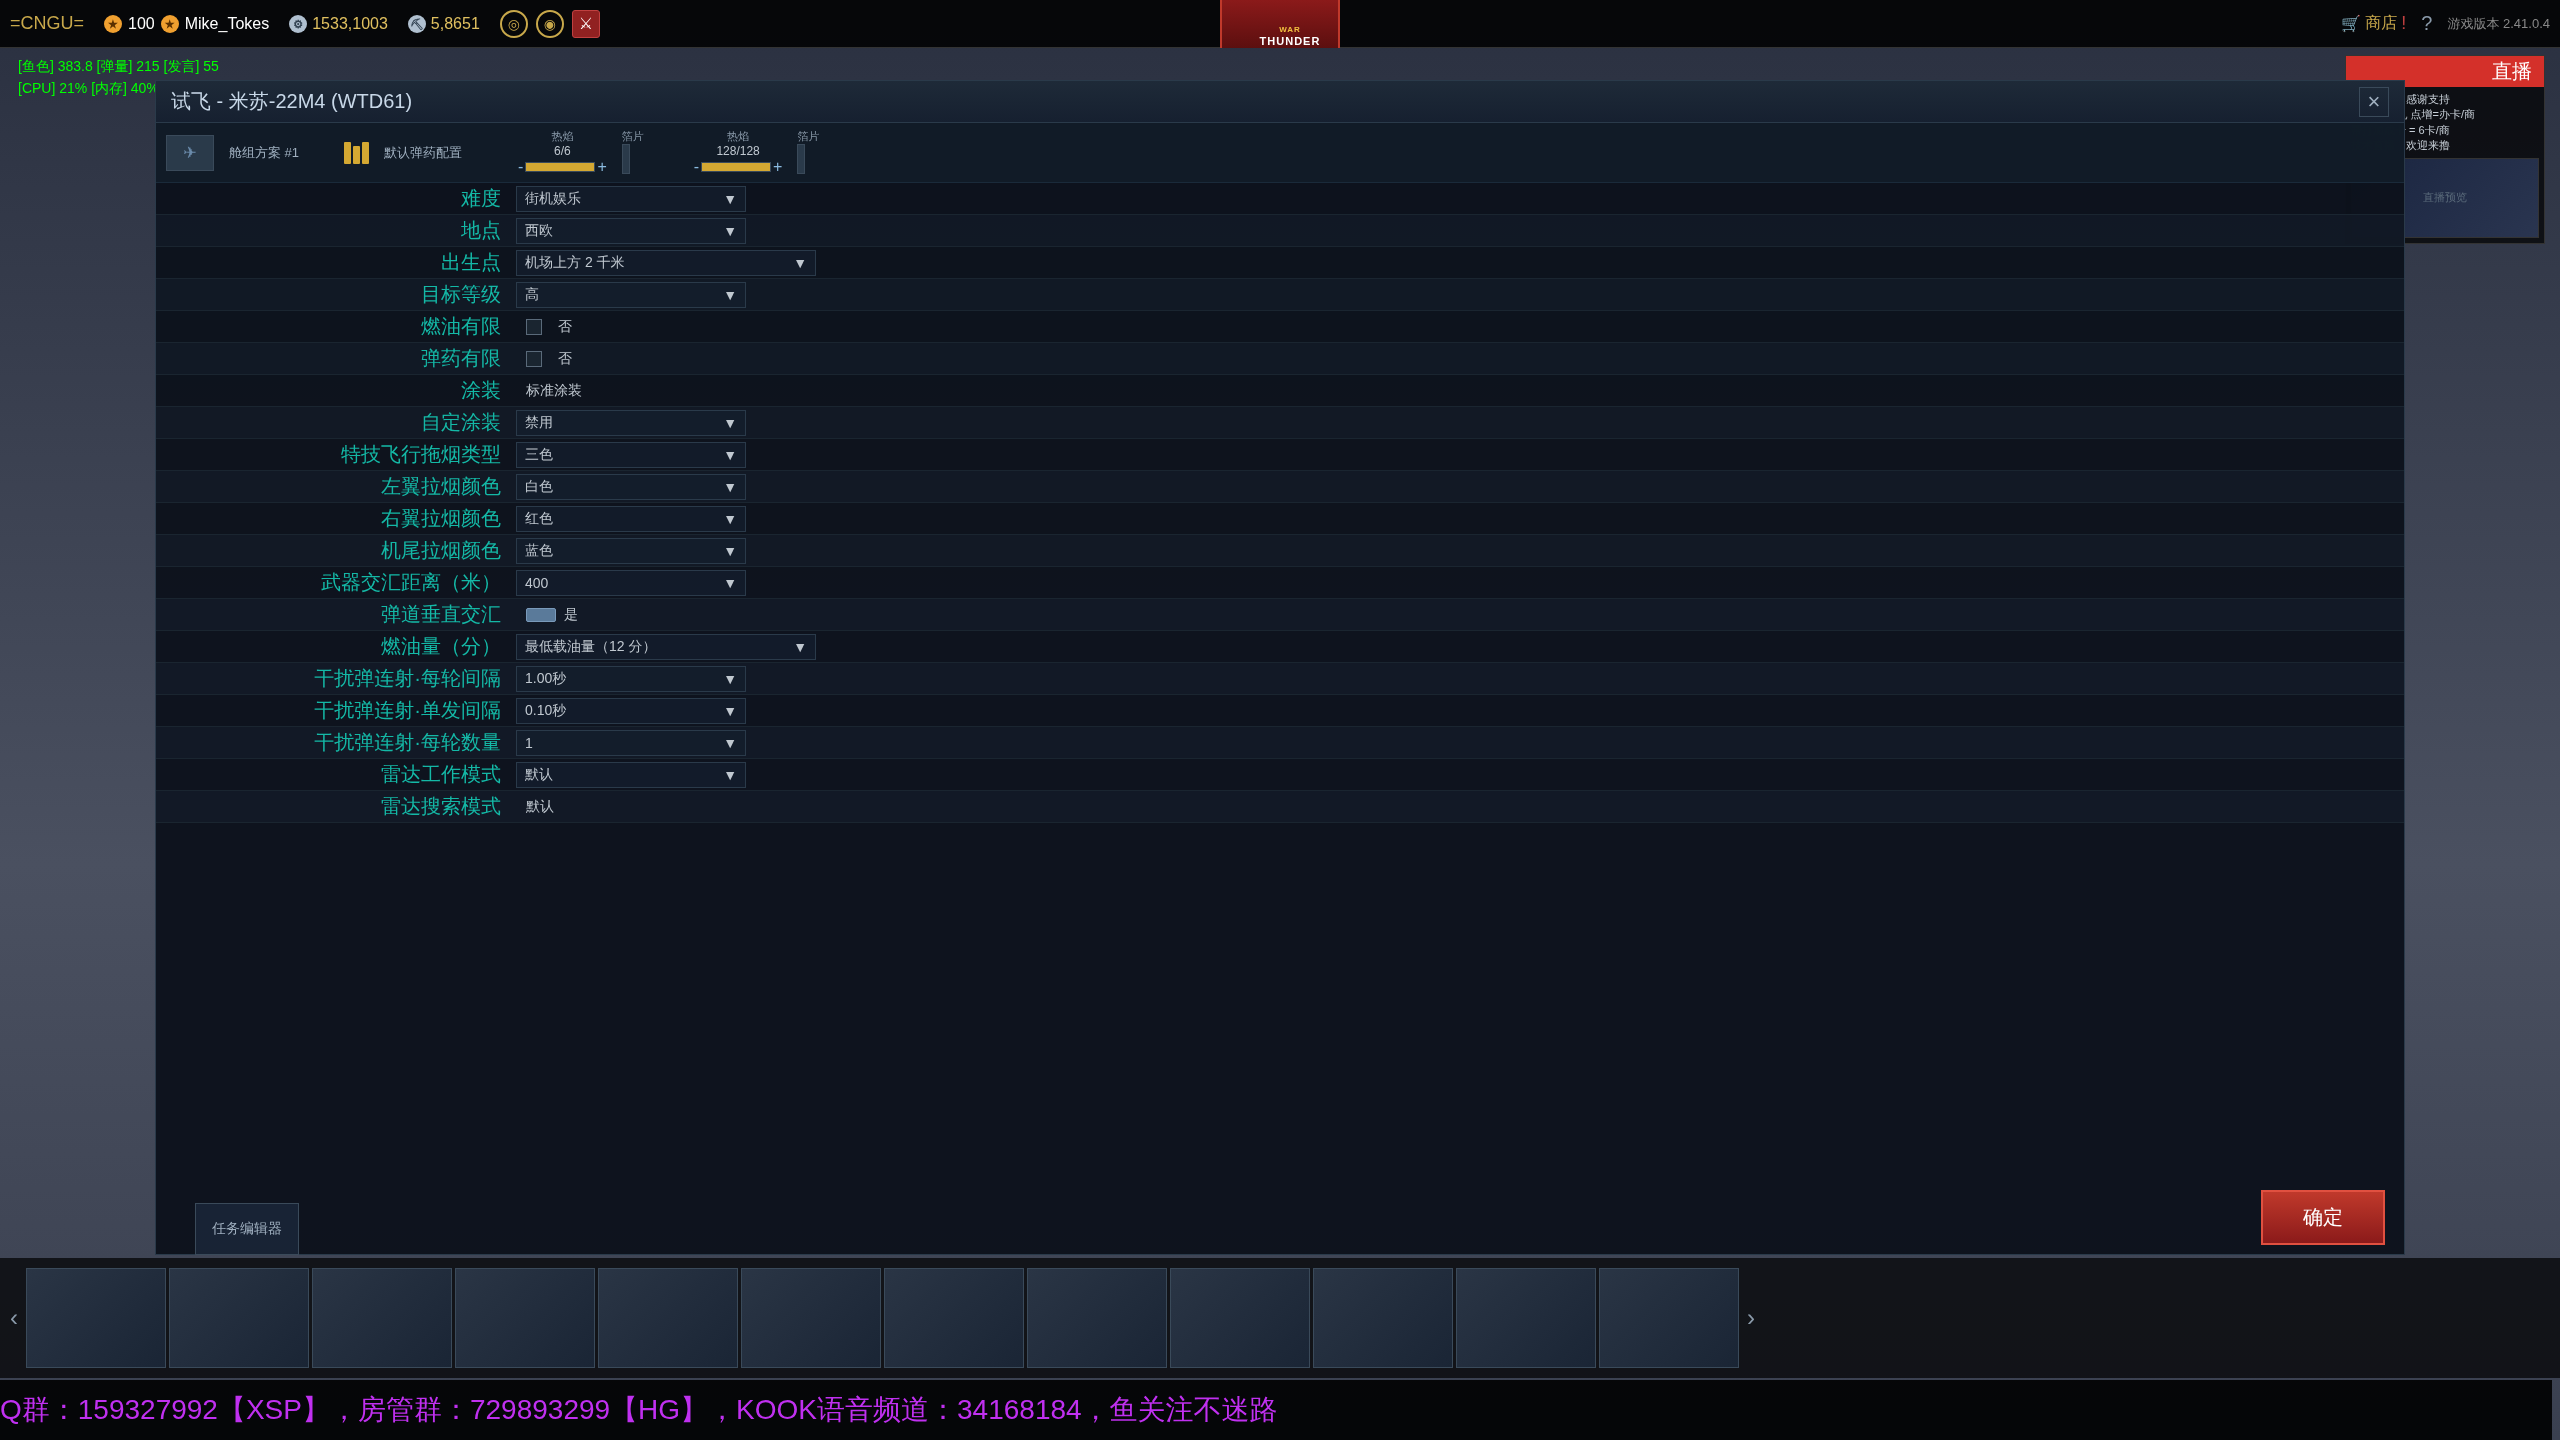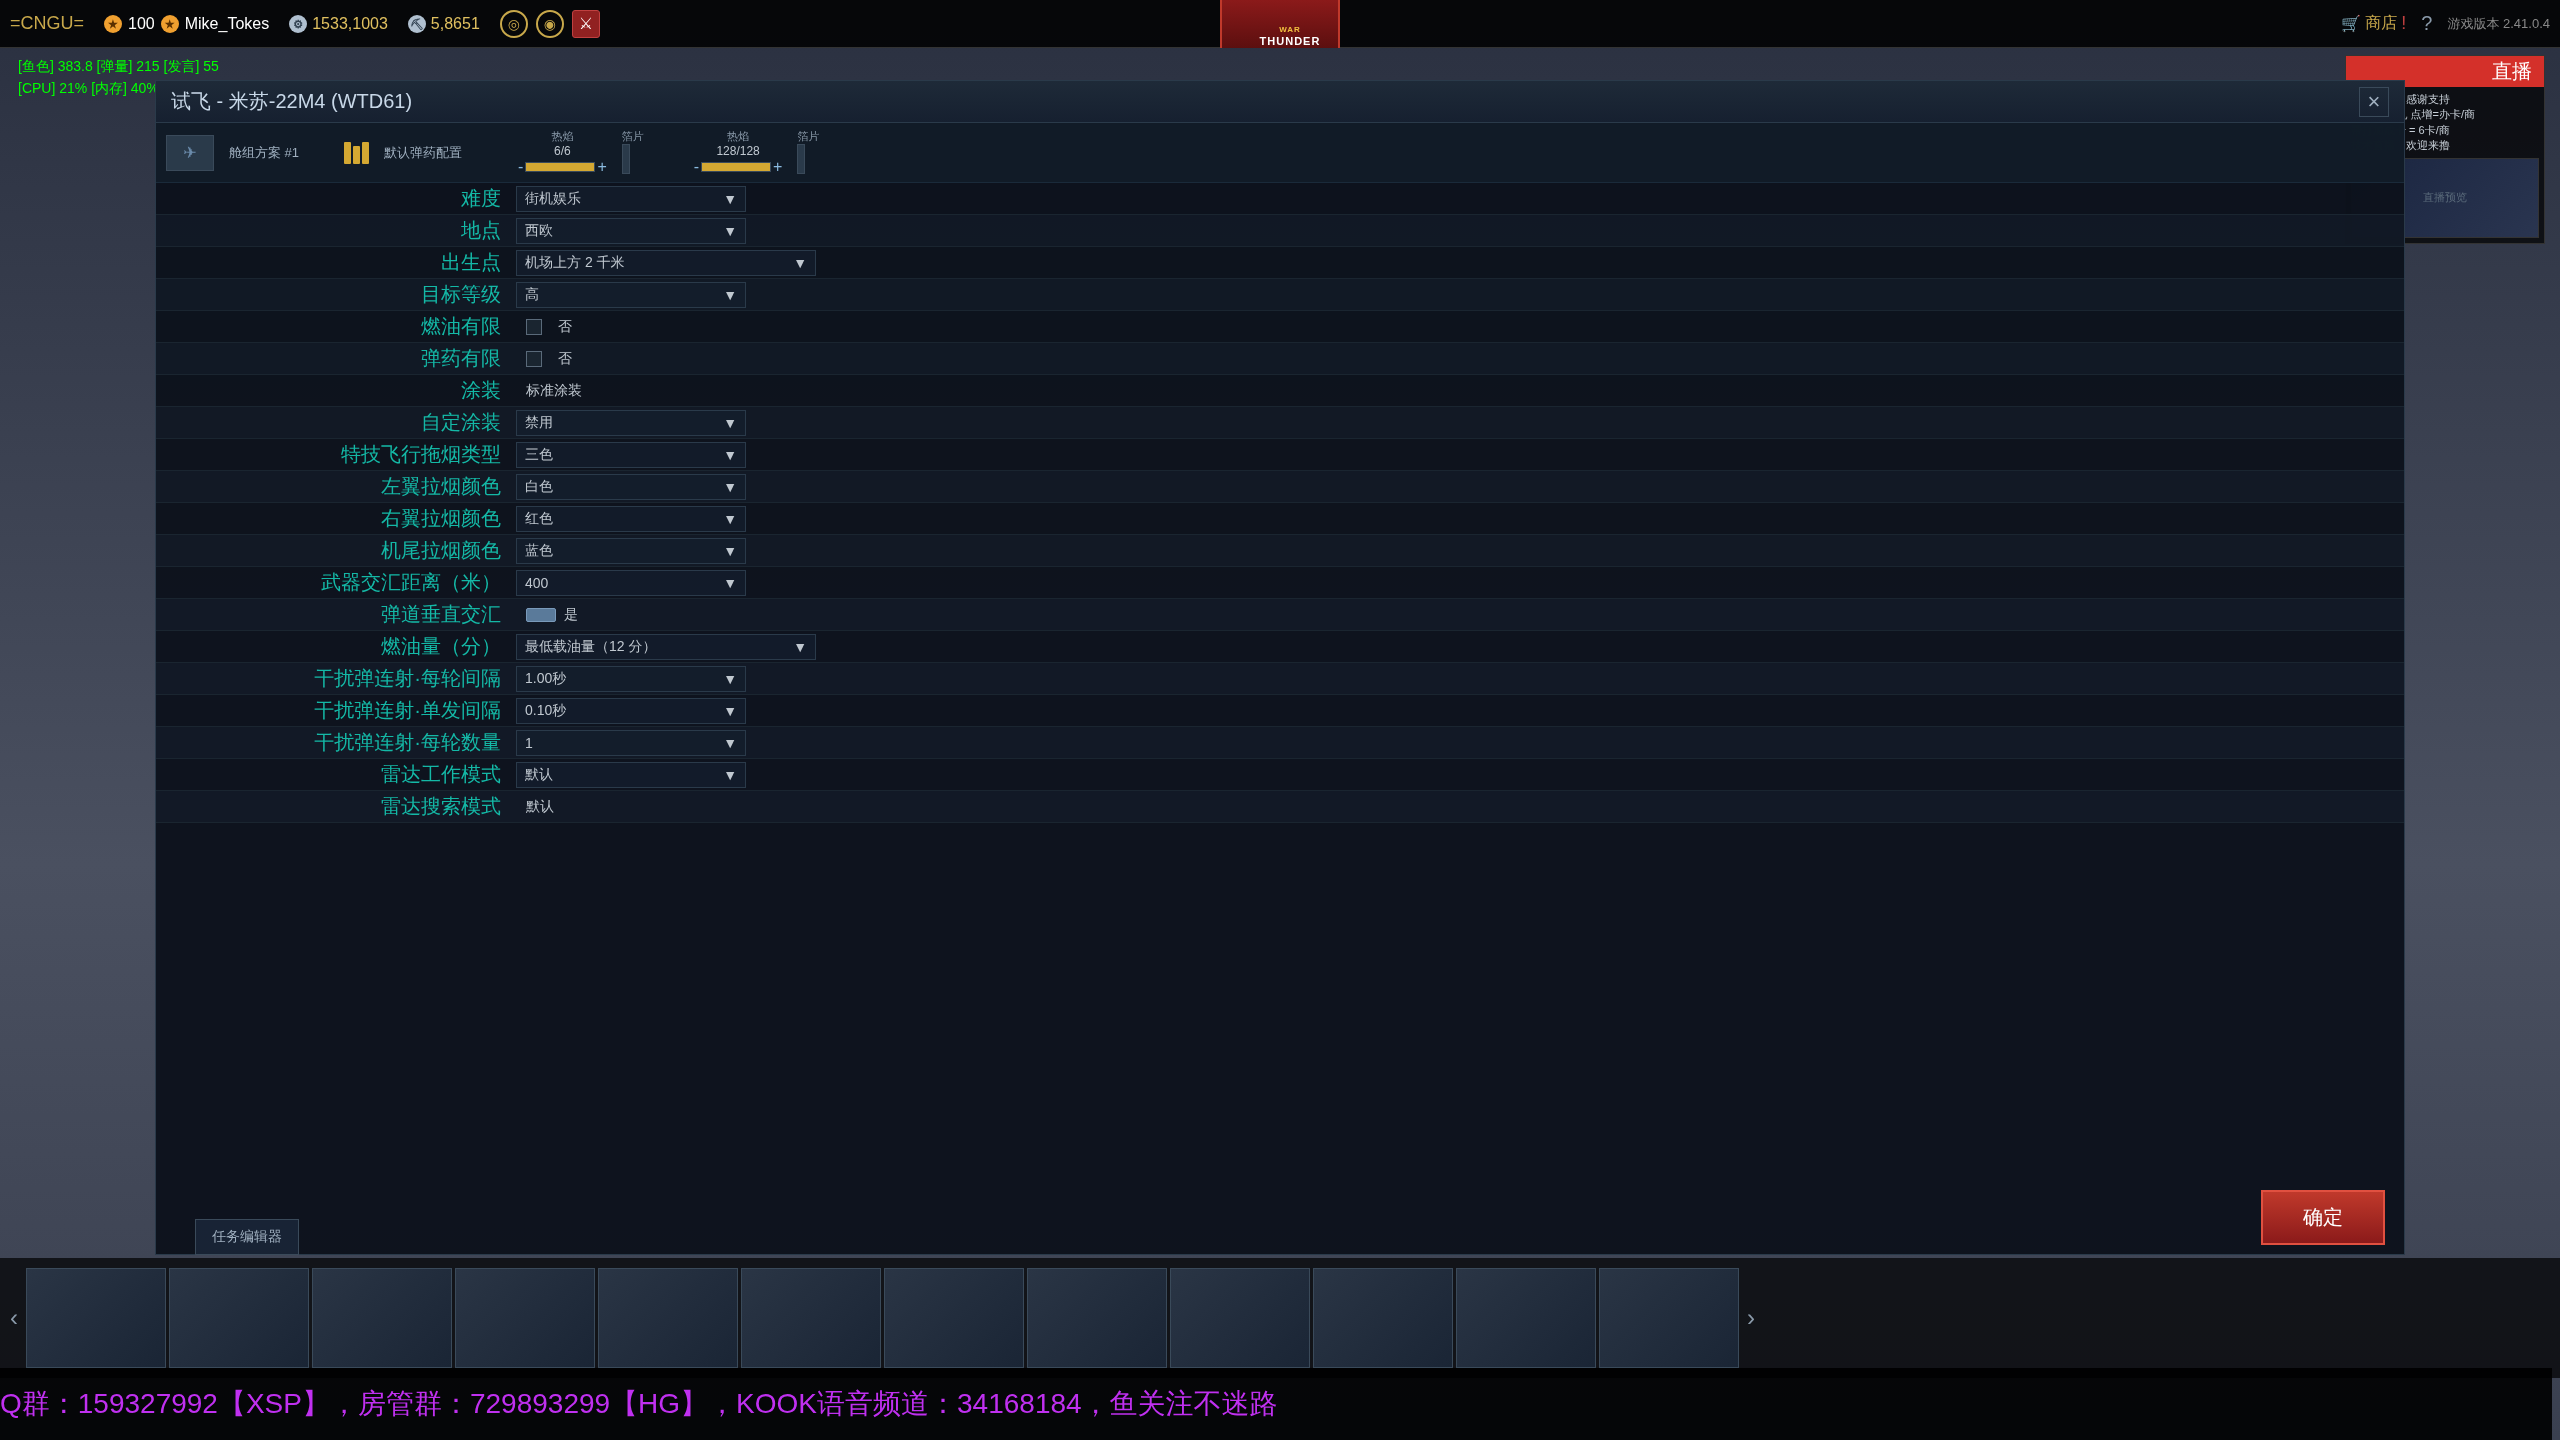--- a/index.html
+++ b/index.html
@@ -230,21 +230,21 @@
       font-size: 13px;
       white-space: nowrap;
     }
 
     
     .bottom-bar {
       position: absolute;
       bottom: 0;
       left: 0;
       right: 8px;
-      height: 72px;
+      height: 60px;
       background: rgba(0,0,0,0.9);
       z-index: 300;
       display: flex;
       align-items: center;
       overflow: hidden;
     }
 
     .scrolling-text {
       color: #c030f0;
       font-size: 28px;
@@ -656,21 +656,21 @@
 
     <div class="settings-row">
       <div class="settings-label">雷达搜索模式</div>
       <div style="padding-left:10px; color:#c0c8d0; font-size:14px;">默认</div>
     </div>
 
   </div>
 </div>
 
 <div style="position:absolute; bottom:185px; left:195px; z-index:250;">
-  <button style="background:rgba(25,38,55,0.9); border:1px solid #3a4a5a; color:#a0b0c0; font-size:14px; padding:8px 16px; cursor:pointer; font-family:inherit;">任务编辑器</button>
+  <button style="background:rgba(25,38,55,0.9); border:1px solid #3a4a5a; color:#a0b0c0; font-size:14px; padding:16px 16px; cursor:pointer; font-family:inherit;">任务编辑器</button>
 </div>
 
 <div style="position:absolute; bottom:195px; right:175px; z-index:250;">
   <button style="background:linear-gradient(180deg, #c0392b 0%, #8b1a1a 100%); border:2px solid #e05040; color:#fff; font-size:20px; padding:12px 40px; cursor:pointer; font-family:inherit;">确定</button>
 </div>
 
 <div class="vehicles-bar">
   <div class="vehicle-arrow">‹</div>
   <div class="vehicle-thumb"></div>
   <div class="vehicle-thumb"></div>

